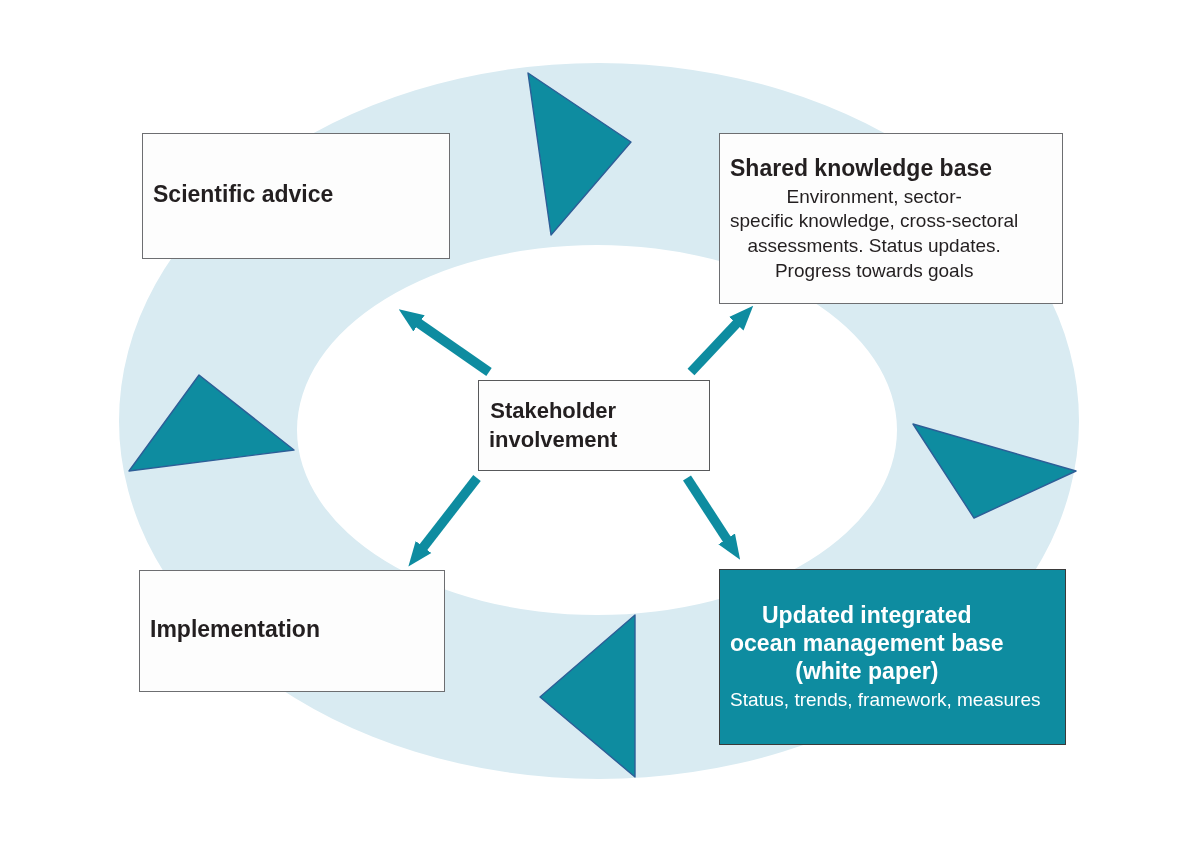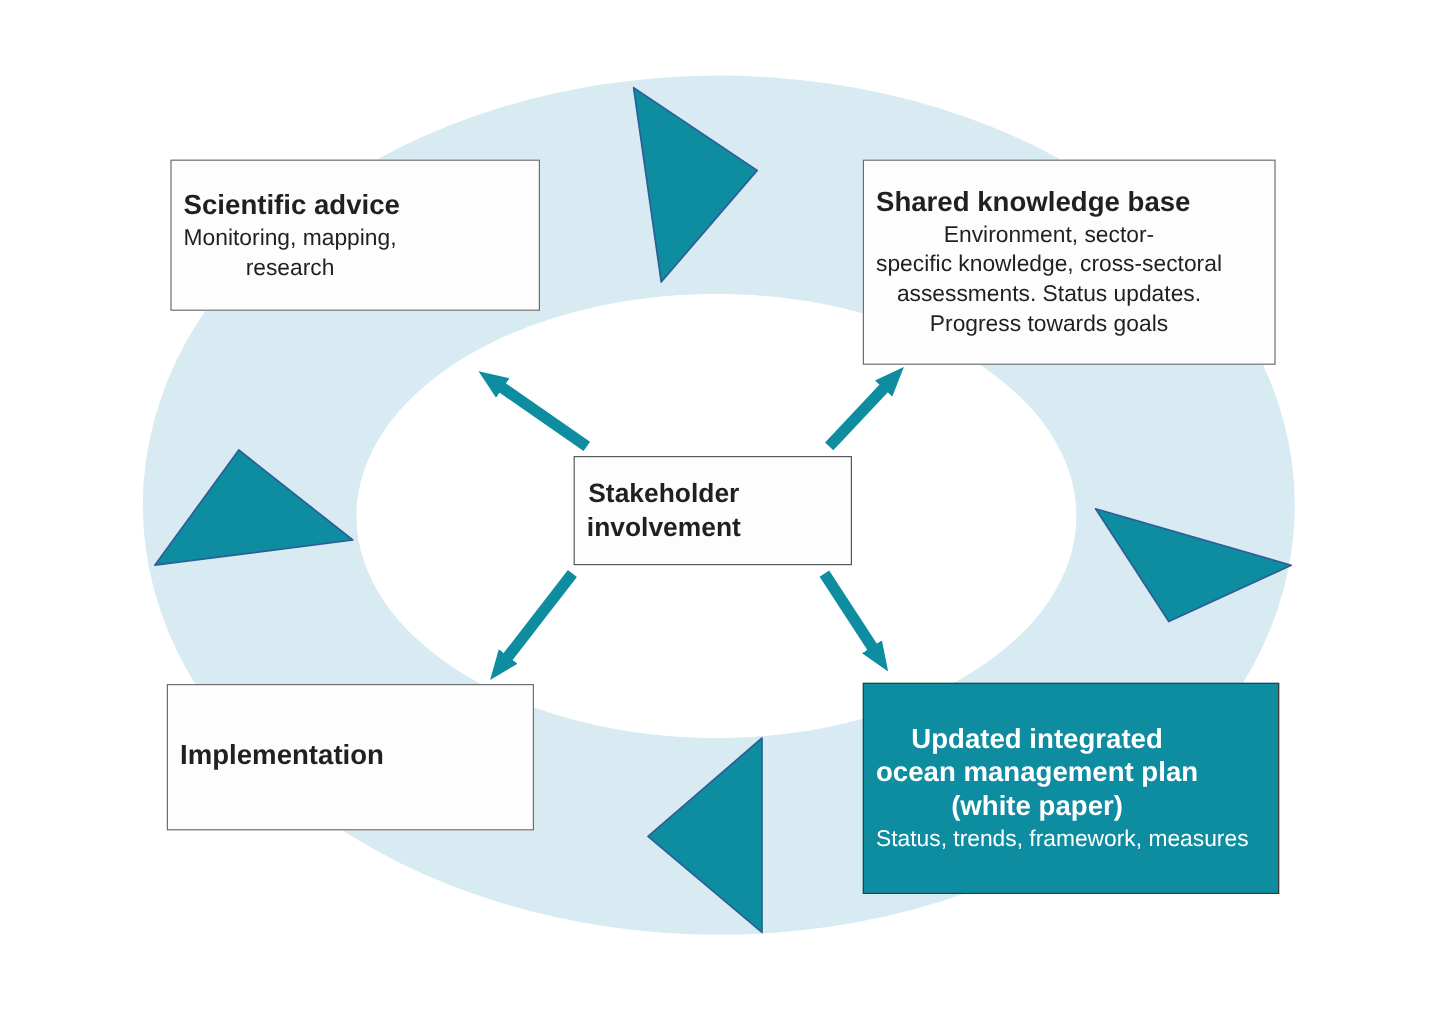--- a/index.html
+++ b/index.html
@@ -83,39 +83,37 @@
     <polygon points="199,375 294,450 129,471" stroke="#2d5e97" stroke-width="1.4" stroke-linejoin="round" fill="#0e8ca0"></polygon>
 
     <line x1="489" y1="372" x2="417" y2="322" stroke-width="9.5" marker-end="url(#ah)" stroke="#0e8ca0"></line>
     <line x1="691" y1="372" x2="738" y2="322" stroke-width="9.5" marker-end="url(#ah)" stroke="#0e8ca0"></line>
     <line x1="477" y1="478" x2="422" y2="549" stroke-width="9.5" marker-end="url(#ah)" stroke="#0e8ca0"></line>
     <line x1="687" y1="478" x2="728" y2="541" stroke-width="9.5" marker-end="url(#ah)" stroke="#0e8ca0"></line>
   </svg>
 
   <div class="box box-scientific">
     <div class="title">Scientific advice</div>
-    <div class="body">Monitoring, mapping,
-research</div>
   </div>
 
   <div class="box box-shared">
     <div class="title">Shared knowledge base</div>
     <div class="body">Environment, sector-
 specific knowledge, cross-sectoral
 assessments. Status updates.
 Progress towards goals</div>
   </div>
 
   <div class="box box-implementation">
     <div class="title">Implementation</div>
   </div>
 
   <div class="box box-plan">
     <div class="title">Updated integrated
-ocean management plan
+ocean management base
 (white paper)</div>
     <div class="body">Status, trends, framework, measures</div>
   </div>
 
   <div class="box box-center">
     <div class="title">Stakeholder
 involvement</div>
   </div>
 
 </div>

